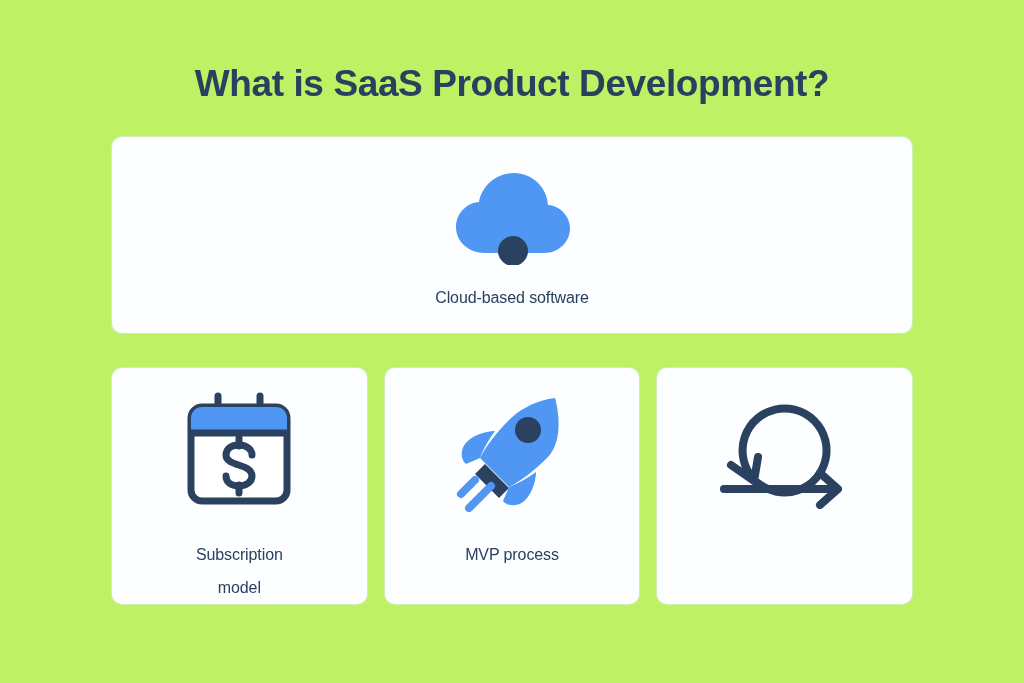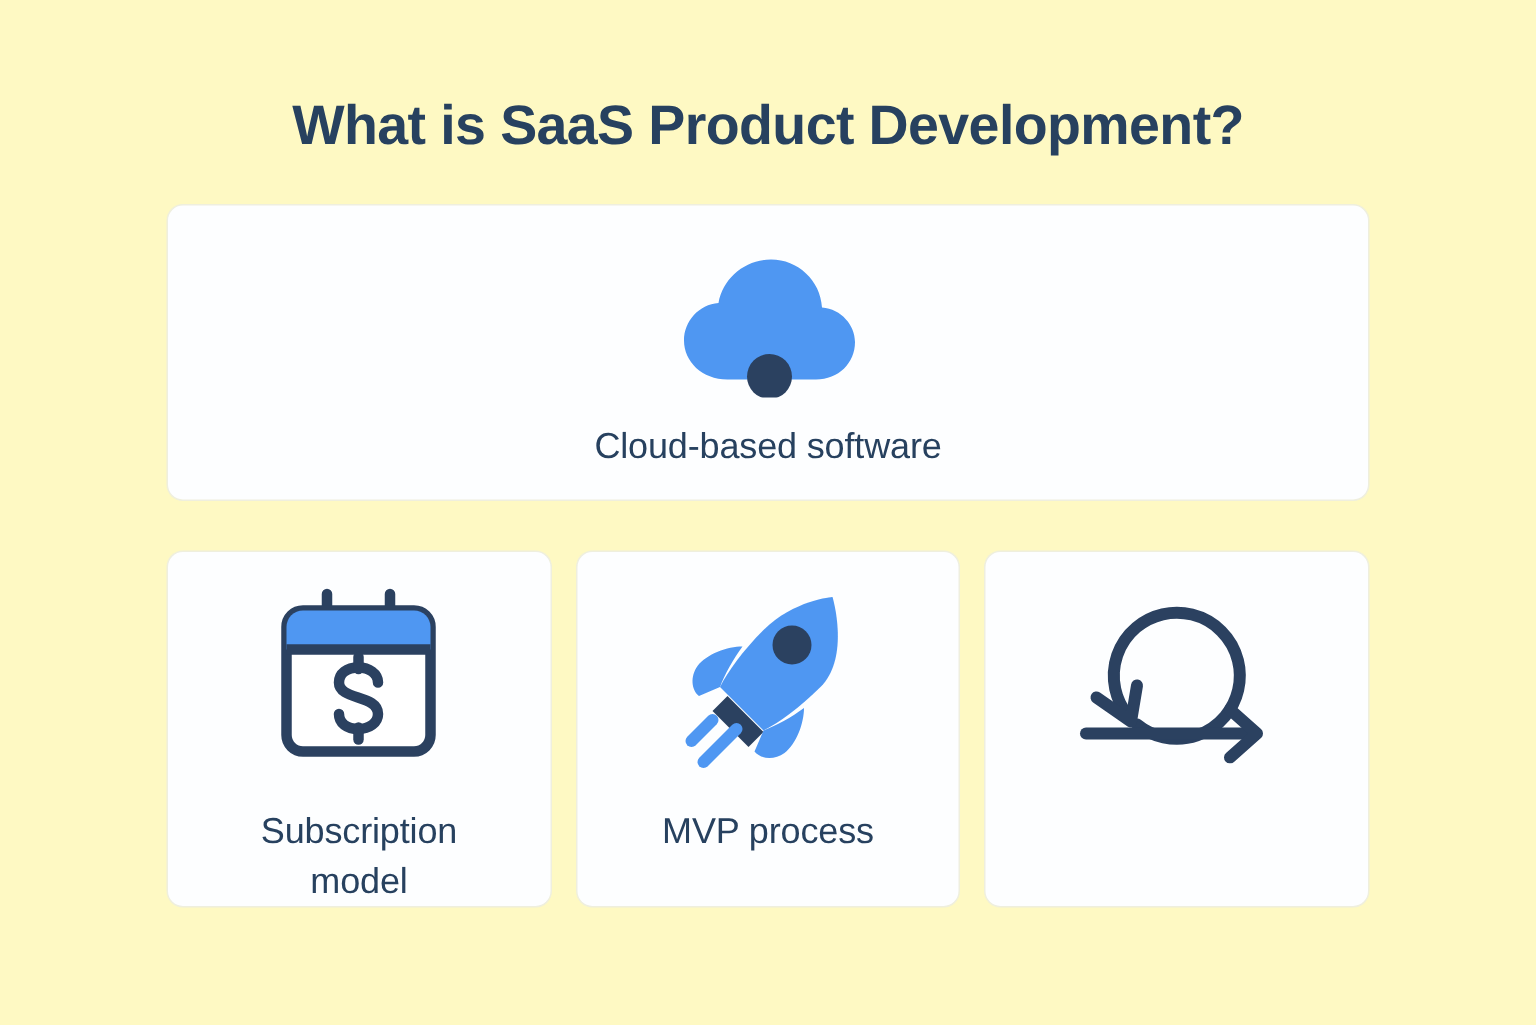--- a/index.html
+++ b/index.html
@@ -14,21 +14,21 @@
   body {
     background: #fdfdff;
     font-family: "Liberation Sans", sans-serif;
     -webkit-font-smoothing: antialiased;
   }
 
   #infographic {
     position: relative;
     width: 1024px;
     height: 683px;
-    background: #fef9c3;
+    background: #bef264;
   }
 
   
   #page-title {
     position: absolute;
     left: 0;
     top: 63px;
     width: 1024px;
     text-align: center;
     font-size: 37px;
@@ -80,21 +80,21 @@
     align-items: center;
     justify-content: center;
   }
 
   #row-top .card-icon { height: 104px; }
   #row-bottom .card-icon { height: 128px; }
 
   .card-label {
     margin-top: 14px;
     text-align: center;
-    font-size: 24px;
+    font-size: 16px;
     line-height: 33px;
     color: #27415f;
     letter-spacing: -0.1px;
     max-width: 90%;
   }
 
   #row-bottom .card-label { margin-top: 24px; }
 
   .card-label .line2 { display: block; }
 </style>

